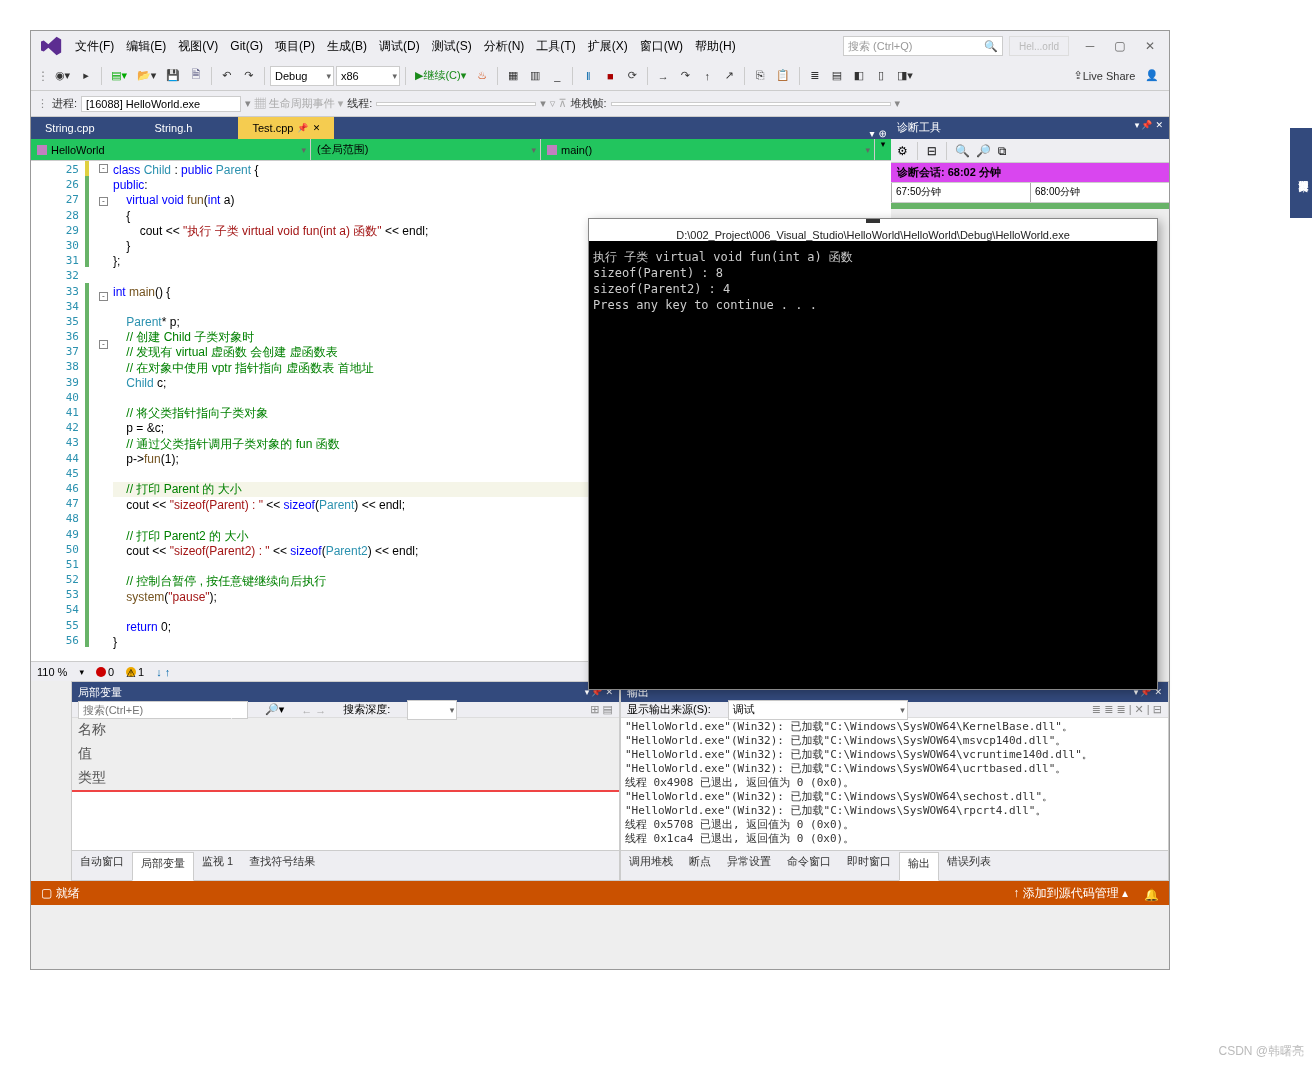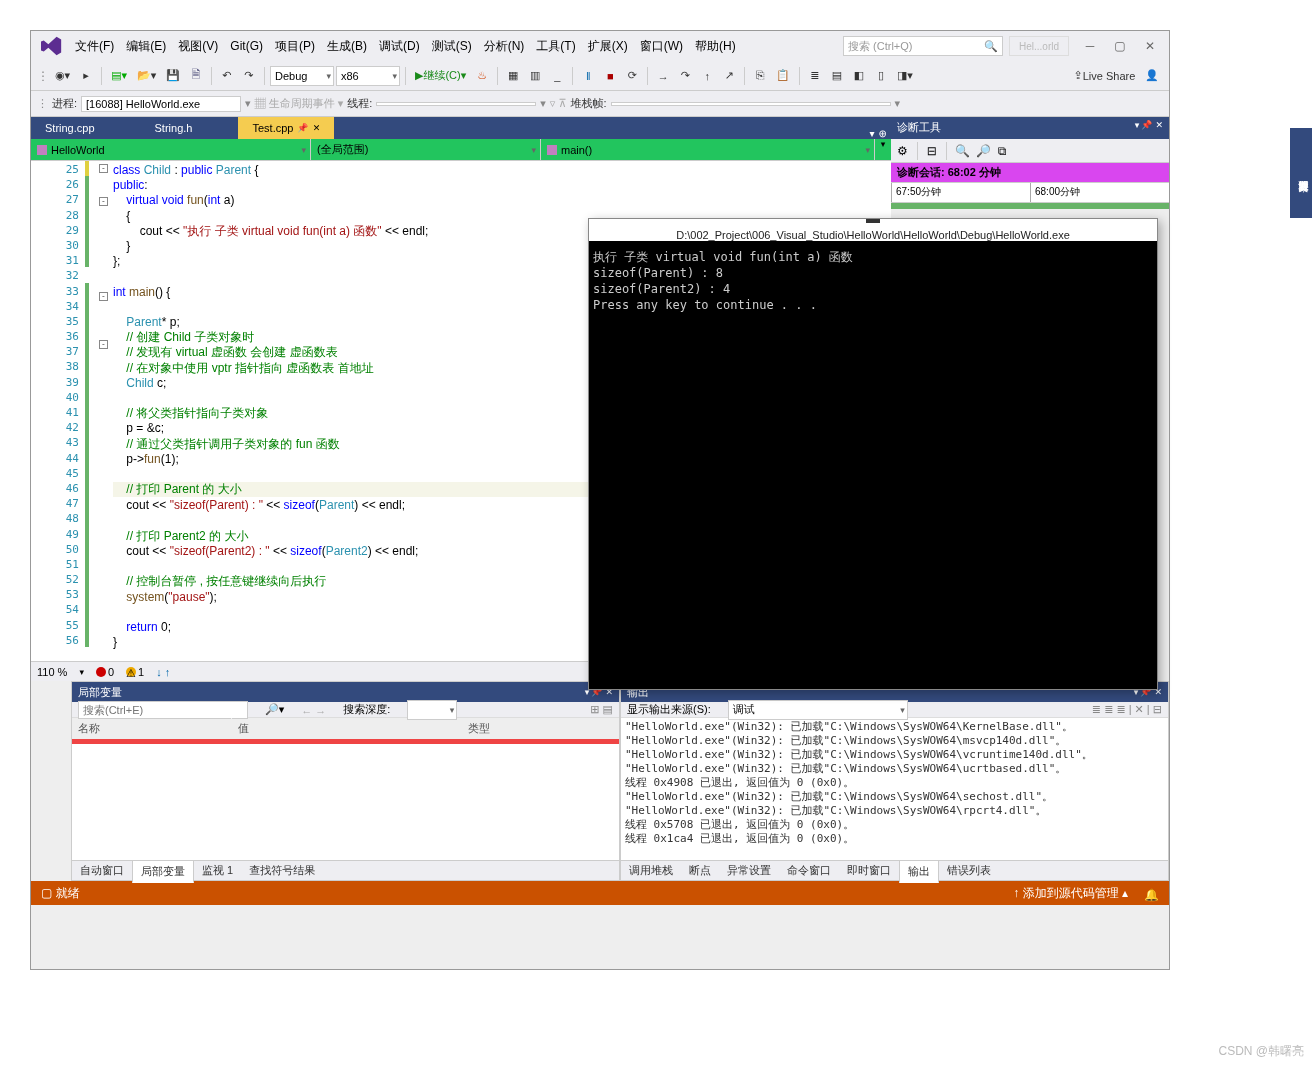--- a/index.html
+++ b/index.html
@@ -69,26 +69,26 @@
 .err-dot { width:10px; height:10px; border-radius:50%; display:inline-block; }
 .editor-status-right { margin-left:auto; display:flex; gap:14px; color:#666; }
 
 
 .bottom-row { display:flex; height:200px;padding-left:40px; }
 .panel { flex:1; display:flex; flex-direction:column; border:1px solid #ccc; }
 .panel-title { height:20px; background:#334a7d; color:#fff; font-size:11px; padding:3px 6px; display:flex; align-items:center; }
 .panel-title-tools { margin-left:auto; display:flex; gap:4px; font-size:9px; }
 .panel-toolbar { height:16px; background:#eeeef2; display:flex; align-items:center; padding:2px 6px; font-size:11px; gap:17px; border-bottom:1px solid #ddd; }
 .panel-body { flex:1; background:#fff; overflow:hidden; }
-.locals-head { display:flex; border-bottom:5px solid #ef4444; font-size:11px; color:#555; }
+.locals-head { display:flex; border-bottom:2px solid #ef4444; font-size:14px; color:#555;flex-direction:column; }
 .locals-head > div { padding:3px 6px; border-right:1px solid #eee; }
 .out-text { font:11px/14px Consolas,monospace; padding:2px 4px; color:#333; white-space:pre; }
 
 
-.bottom-tabs { height:20px; background:#eeeef2; display:flex; align-items:center; font-size:11px; border-top:1px solid #ccc; }
+.bottom-tabs { height:30px; background:#eeeef2; display:flex; font-size:11px; border-top:1px solid #ccc; }
 .btab { padding:3px 8px; color:#333; }
 .btab.active { background:#fff; border:1px solid #ccc; border-bottom:1px solid #fff; position:relative; top:1px; }
 
 
 .vs-status { height:24px; background:#ca5100; color:#fff; display:flex; align-items:center; padding:0 10px; font-size:12px; }
 .vs-status-right { margin-left:auto; display:flex; align-items:flex-end; gap:16px; }
 .diag-title { height:22px; background:#334a7d; color:#fff; padding:3px 6px; font-size:11px; display:flex;text-align:right; }
 .diag-toolbar { height:24px; background:#eeeef2; display:flex; align-items:center; gap:6px; padding:0 6px; border-bottom:1px solid #ccc; }
 .diag-session { height:20px; background:#d946ef; padding:2px 6px; font-size:11px; font-weight:bold; border-bottom:1px solid #ccc; }
 .diag-ruler { height:20px; background:#fff; border-bottom:1px solid #ccc; display:flex; font-size:10px; }

